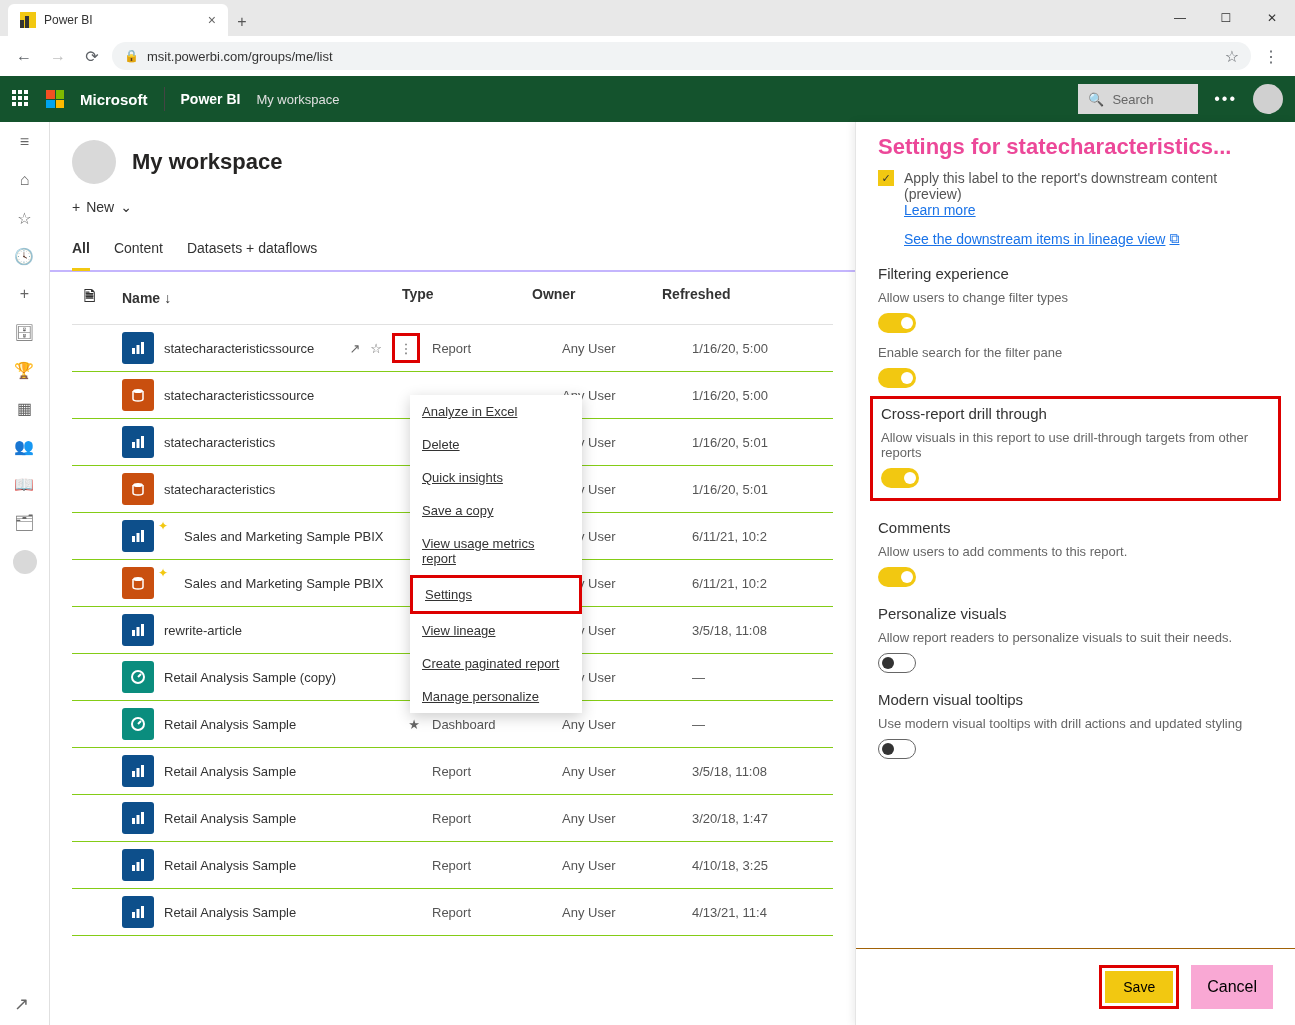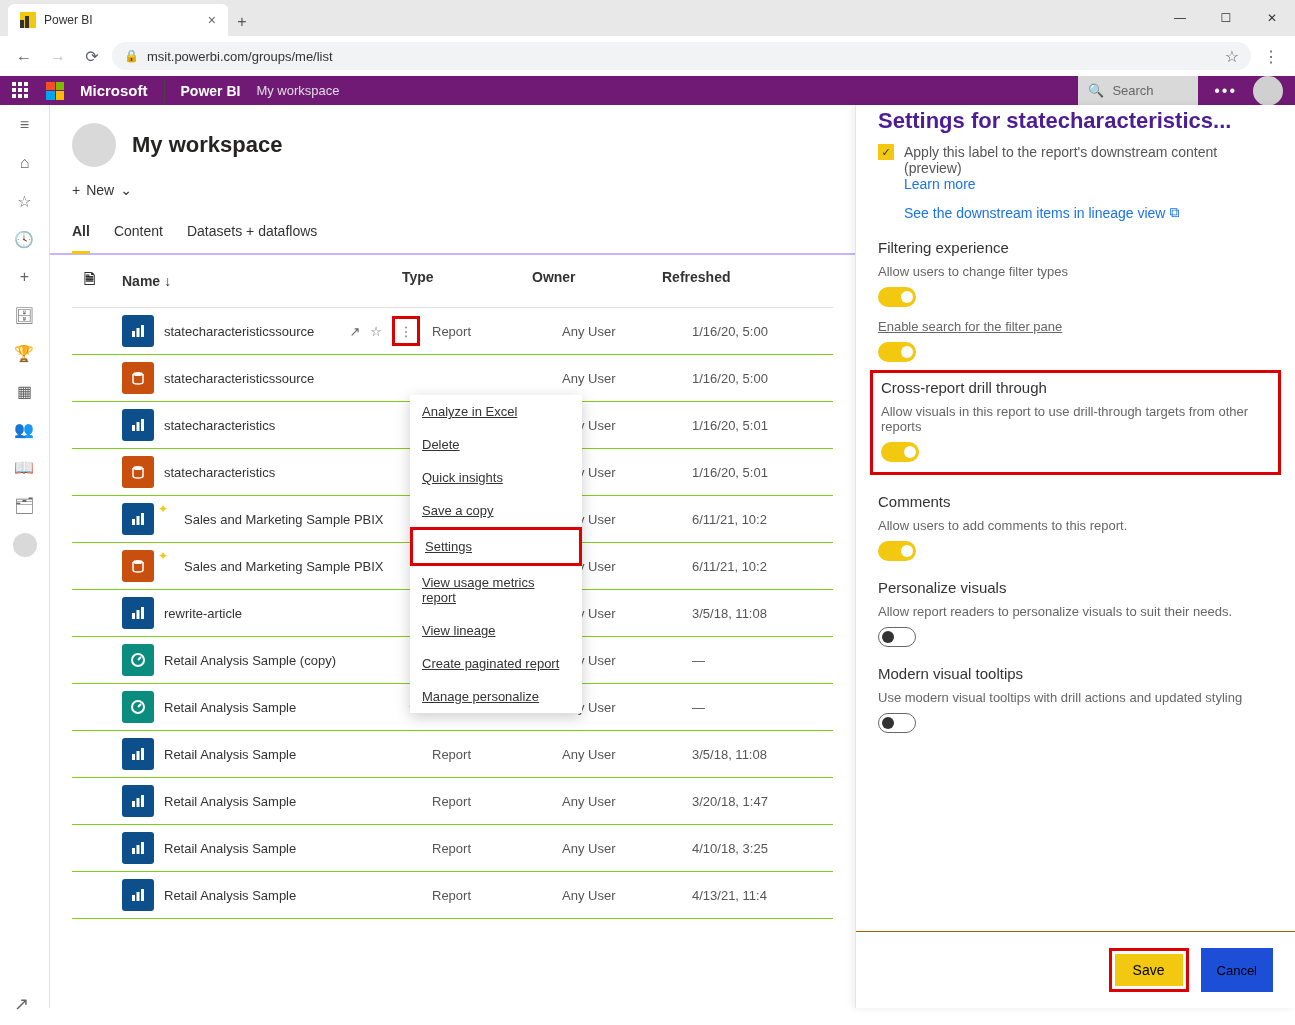--- a/index.html
+++ b/index.html
@@ -18,21 +18,21 @@
 .window-controls span { width: 46px; height: 36px; display: flex; align-items: center; justify-content: center; font-size: 12px; color: #333; }
 .addr-bar { height: 40px; display: flex; align-items: center; padding: 0 10px; gap: 6px; background: #fff; }
 .nav-btn { width: 28px; height: 28px; display: flex; align-items: center; justify-content: center; color: #5f6368; font-size: 16px; }
 .nav-btn.disabled { color: #c0c0c0; }
 .url-box { flex: 1; height: 28px; border-radius: 14px; background: #f1f3f4; display: flex; align-items: center; padding: 0 12px; gap: 8px; font-size: 13px; color: #333; }
 .lock { color: #5f6368; font-size: 12px; }
 .url-star { margin-left: auto; color: #5f6368; font-size: 16px; }
 .browser-menu { width: 28px; text-align: center; color: #5f6368; }
 
 
-.top-bar { height: 29px; background: #701a75; display: flex; align-items: center; color: #fff; padding: 0 12px; gap: 16px; }
+.top-bar { height: 46px; background: #14532d; display: flex; align-items: center; color: #fff; padding: 0 12px; gap: 16px; }
 .waffle { width: 18px; height: 18px; display: grid; grid-template-columns: repeat(3, 4px); grid-template-rows: repeat(3, 4px); gap: 2px; }
 .waffle span { background: #fff; }
 .ms-logo { width: 18px; height: 18px; display: grid; grid-template-columns: 1fr 1fr; grid-template-rows: 1fr 1fr; gap: 1px; }
 .ms-logo span:nth-child(1){background:#f25022;} .ms-logo span:nth-child(2){background:#7fba00;} .ms-logo span:nth-child(3){background:#00a4ef;} .ms-logo span:nth-child(4){background:#ffb900;}
 .brand-text { font-size: 15px; font-weight: 600; }
 .divider { width: 1px; height: 24px; background: #444; }
 .pbi-label { font-size: 14px; font-weight: 600; }
 .ws-label { font-size: 13px; color: #e0e0e0; }
 .search-box { margin-left: auto; width: 120px; height: 30px; background: #d9d9d9; display: flex; align-items: center; padding: 0 10px; gap: 8px; color: #666; font-size: 13px; }
 .more-dots { color: #fff; letter-spacing: 2px; }
@@ -69,37 +69,37 @@
 .more-btn { width: 28px; height: 30px; display: flex; align-items: center; justify-content: center; color: #666; }
 .red-box { border: 3px solid #d00; }
 
 
 .context-menu { position: absolute; left: 410px; top: 395px; width: 172px; background: #fff; box-shadow: 0 4px 14px rgba(0,0,0,0.2); z-index: 50; }
 .menu-item { padding: 9px 12px; font-size: 13px; color: #333; cursor: pointer; text-decoration: underline; }
 .menu-item.highlighted { border: 3px solid #d00; }
 
 
 .settings-panel { width: 440px; background: #fff; border-left: 1px solid #e5e5e5; display: flex; flex-direction: column; box-shadow: -2px 0 8px rgba(0,0,0,0.08); }
-.panel-title { font-size: 22px; font-weight: 600; color: #4c1d95; padding: 3px 22px 10px; }
+.panel-title { font-size: 22px; font-weight: 600; color: #ec4899; padding: 12px 22px 10px; }
 .panel-body { flex: 1; overflow: auto; padding: 0 22px; font-size: 14px; color: #555; }
 .checkbox-row { display: flex; align-items: flex-start; gap: 10px; margin-bottom: 6px; }
 .checkbox { width: 16px; height: 16px; background: #f2c811; display: flex; align-items: center; justify-content: center; color: #333; font-size: 11px; flex-shrink: 0; }
-.link-blue { color: #1a73e8; display: inline-flex; align-items: center; gap: 4px; }
+.link-blue { color: #1a73e8; text-decoration: underline; display: inline-flex; align-items: center; gap: 4px; }
 .section-title { font-size: 15px; font-weight: 400; color: #333; margin: 18px 0 8px; }
 .section-desc { font-size: 13px; color: #666; margin-bottom: 8px; }
 .toggle { width: 38px; height: 20px; border-radius: 10px; display: flex; align-items: center; padding: 0 3px; margin-bottom: 4px; }
 .toggle.on { background: #f2c811; justify-content: flex-end; }
 .toggle.off { background: #fff; border: 1px solid #666; justify-content: flex-start; }
 .toggle-knob { width: 12px; height: 12px; border-radius: 50%; }
 .toggle.on .toggle-knob { background: #fff; }
 .toggle.off .toggle-knob { background: #333; }
 .highlight-section { border: 3px solid #d00; padding: 6px 8px; margin: 8px -8px; }
 .panel-footer { padding: 16px 22px; display: flex; justify-content: flex-end; gap: 12px; border-top: 1px solid #a16207; }
 .btn-save { background: #f2c811; border: none; padding: 8px 18px; font-size: 14px; cursor: pointer; }
-.btn-cancel { background: #1d4ed8; border: none; padding: 8px 16px; font-size: 13px; cursor: pointer; }
+.btn-cancel { background: #f9a8d4; border: none; padding: 8px 16px; font-size: 16px; cursor: pointer; }
 .save-box { border: 3px solid #d00; padding: 3px; }
 </style>
 </head>
 <body>
 
 <div class="browser-chrome">
   <div class="tab-bar">
     <div class="browser-tab">
       <span class="tab-favicon"></span>
       <span>Power BI</span>
@@ -439,22 +439,22 @@
   </div>
         </div>
     </div>
   </div>
 
   <div class="context-menu" id="ctx-menu">
       <div class="menu-item">Analyze in Excel</div>
       <div class="menu-item">Delete</div>
       <div class="menu-item">Quick insights</div>
       <div class="menu-item">Save a copy</div>
+      <div class="menu-item">View usage metrics report</div>
       <div class="menu-item highlighted">Settings</div>
-      <div class="menu-item">View usage metrics report</div>
       <div class="menu-item">View lineage</div>
       <div class="menu-item">Create paginated report</div>
       <div class="menu-item">Manage personalize</div>
     </div>
 
   <div class="settings-panel">
     <div class="panel-title">Settings for statecharacteristics...</div>
     <div class="panel-body">
       <div class="checkbox-row">
         <div class="checkbox">✓</div>
@@ -468,21 +468,21 @@
             <span>See the downstream items in lineage view</span> 
             <span>⧉</span>
           </a>
       </div>
 
       <div class="section-title">Filtering experience</div>
       <div class="section-desc">Allow users to change filter types</div>
       <div class="toggle on">
           <div class="toggle-knob"></div>
         </div>
-      <div class="section-desc" style="margin-top:12px;text-decoration:underline;">Enable search for the filter pane</div>
+      <div class="section-desc" style="margin-top:12px;">Enable search for the filter pane</div>
       <div class="toggle on">
           <div class="toggle-knob"></div>
         </div>
 
       <div class="highlight-section">
         <div class="section-title" style="margin-top:0;">Cross-report drill through</div>
         <div class="section-desc">Allow visuals in this report to use drill-through targets from other reports</div>
         <div class="toggle on">
             <div class="toggle-knob"></div>
           </div>

